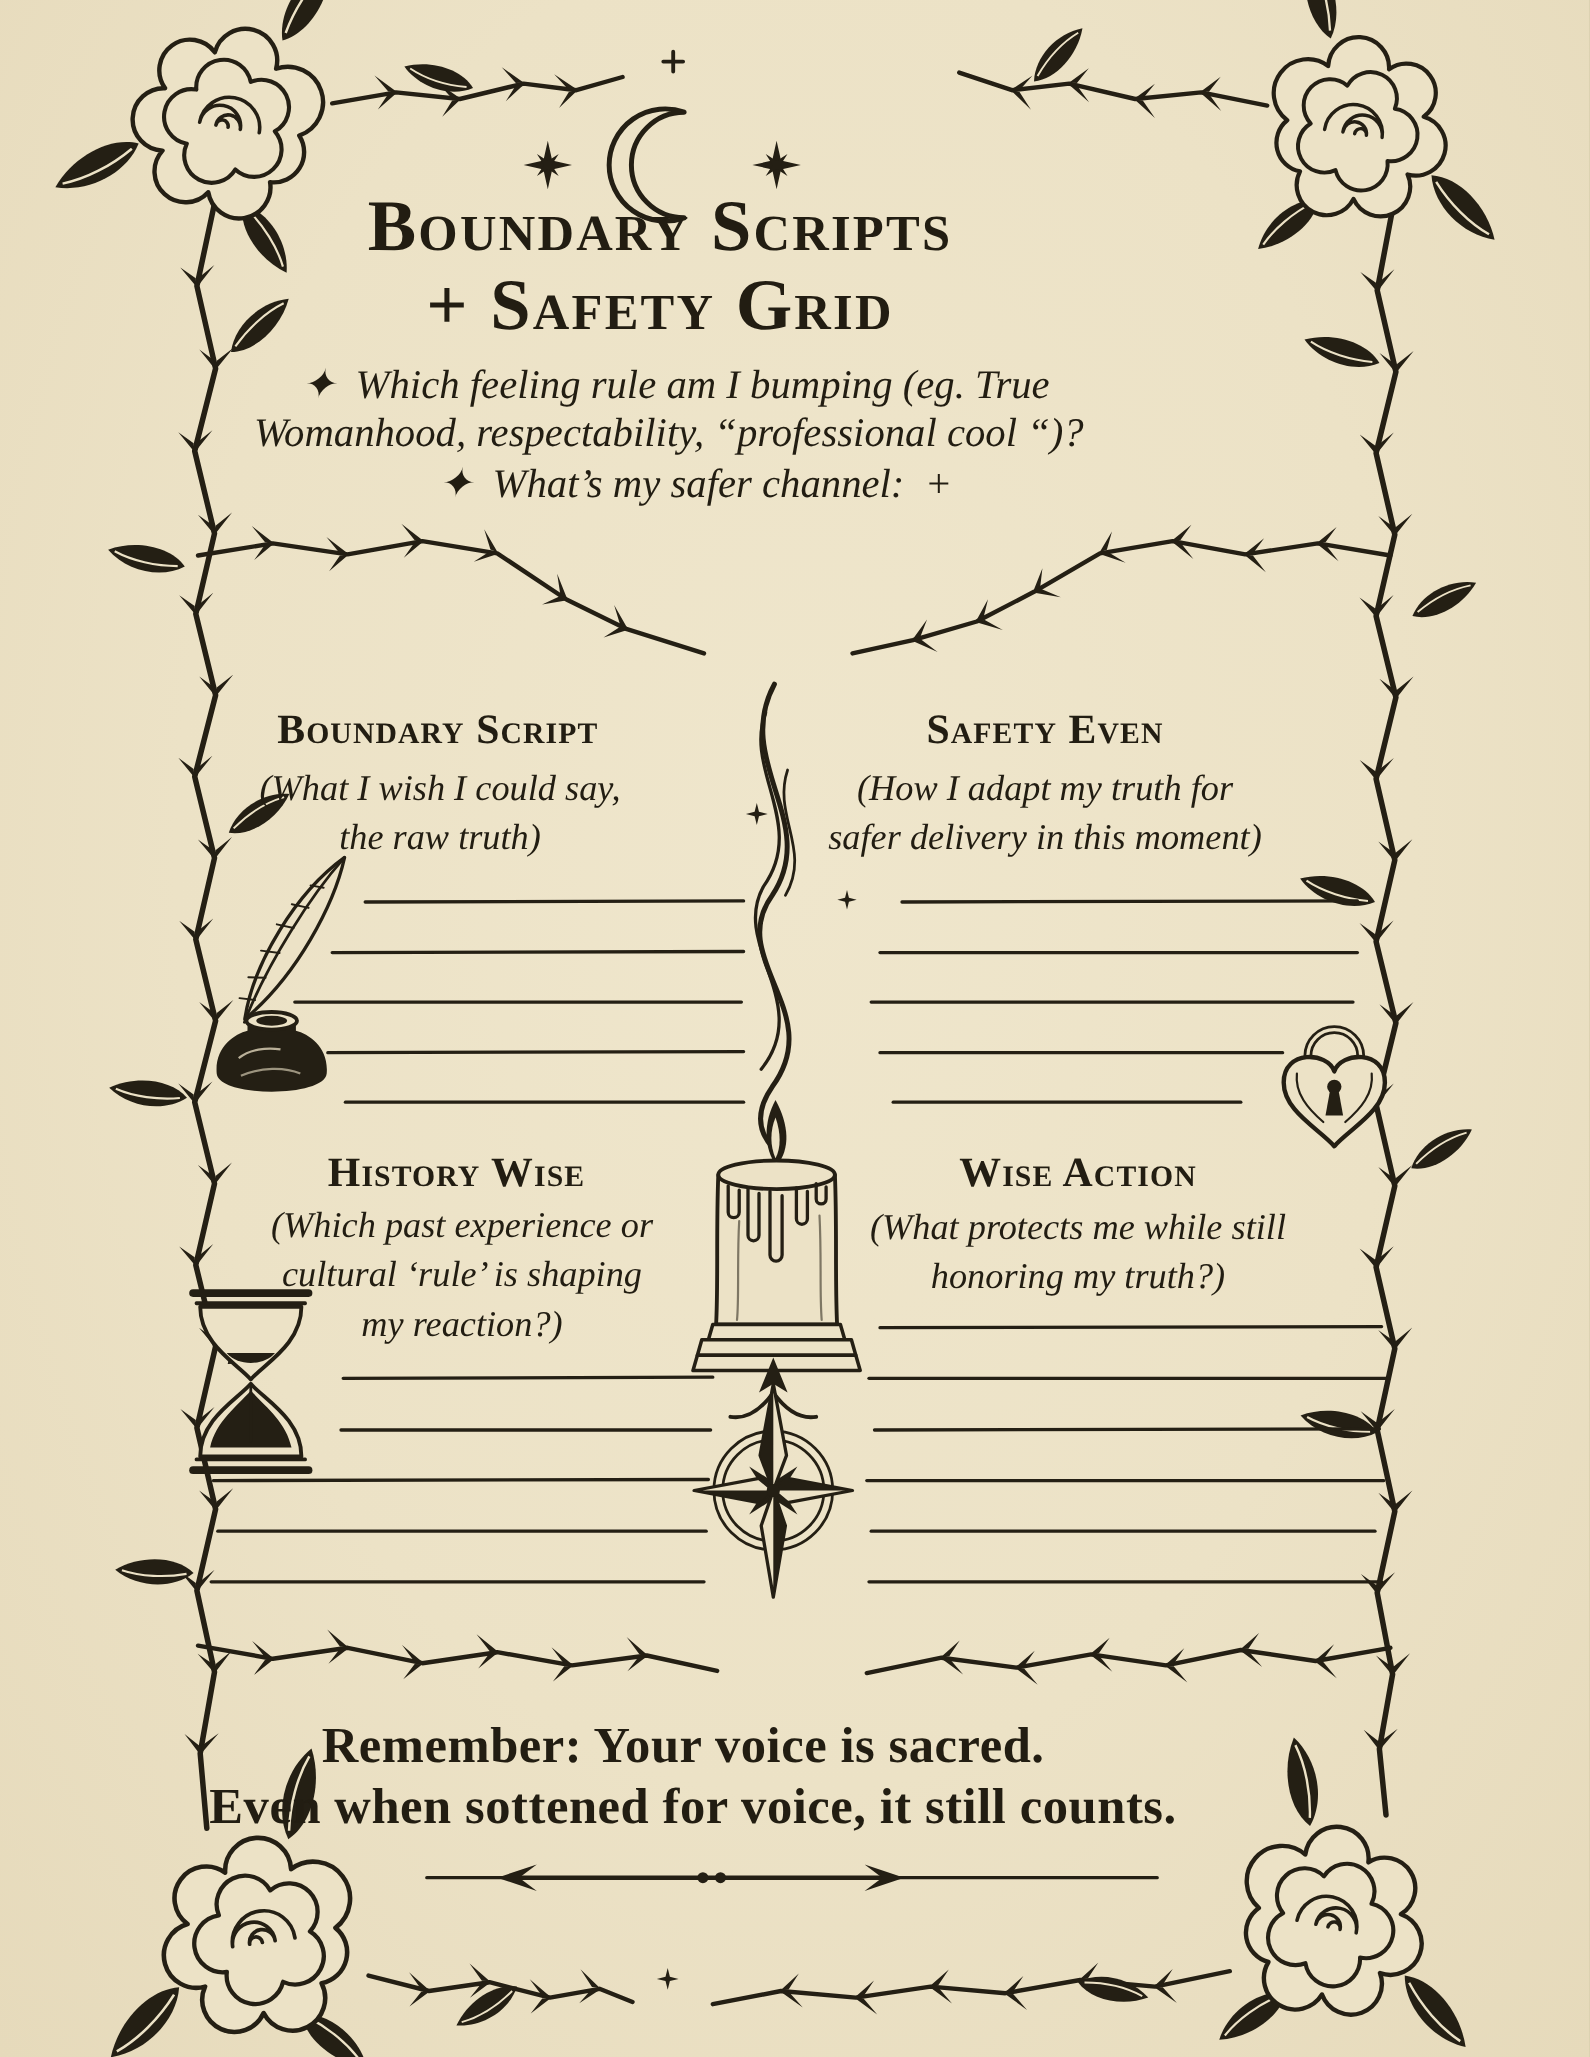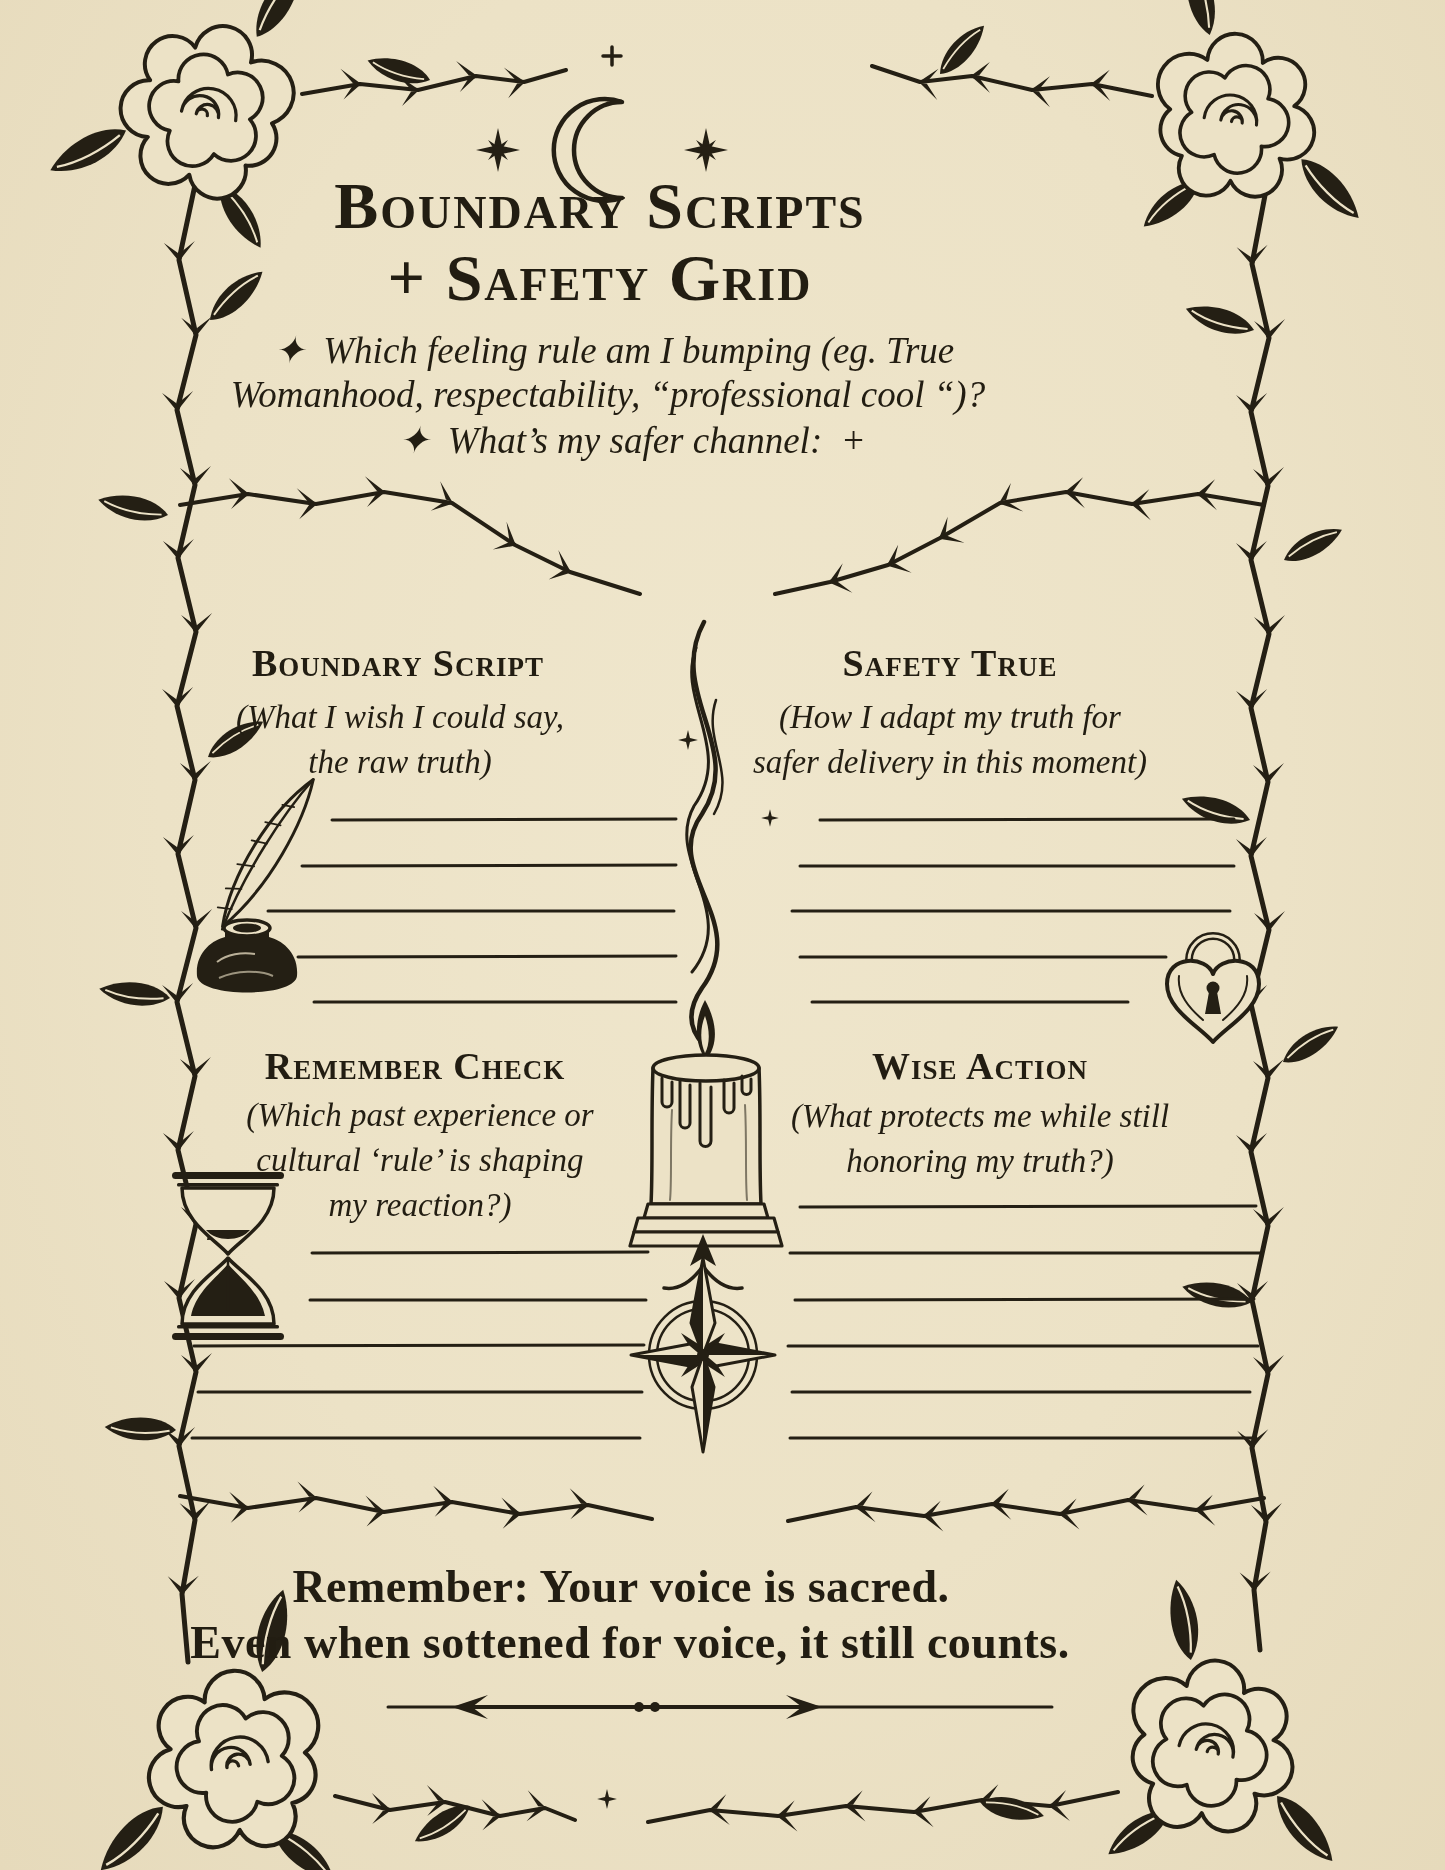--- a/index.html
+++ b/index.html
@@ -221,25 +221,25 @@
 <div class="t title" style="left:600px;top:278px">+ Safety Grid</div>
 
 <div class="t prompt" style="left:614px;top:350px">✦  Which feeling rule am I bumping (eg. True</div>
 <div class="t prompt" style="left:608px;top:394px">Womanhood, respectability, “professional cool “)?</div>
 <div class="t prompt" style="left:632px;top:440px">✦  What’s my safer channel:  +</div>
 
 <div class="t qtitle" style="left:398px;top:663px">Boundary Script</div>
 <div class="t qsub" style="left:400px;top:740px">(What I wish I could say,
 the raw truth)</div>
 
-<div class="t qtitle" style="left:950px;top:663px">Safety True</div>
+<div class="t qtitle" style="left:950px;top:663px">Safety Even</div>
 <div class="t qsub" style="left:950px;top:740px">(How I adapt my truth for
 safer delivery in this moment)</div>
 
-<div class="t qtitle" style="left:415px;top:1066px">Remember Check</div>
+<div class="t qtitle" style="left:415px;top:1066px">History Wise</div>
 <div class="t qsub" style="left:420px;top:1160px">(Which past experience or
 cultural ‘rule’ is shaping
 my reaction?)</div>
 
 <div class="t qtitle" style="left:980px;top:1066px">Wise Action</div>
 <div class="t qsub" style="left:980px;top:1139px">(What protects me while still
 honoring my truth?)</div>
 
 <div class="t foot" style="left:621px;top:1586px">Remember: Your voice is sacred.</div>
 <div class="t foot" style="left:630px;top:1642px">Even when sottened for voice, it still counts.</div>

